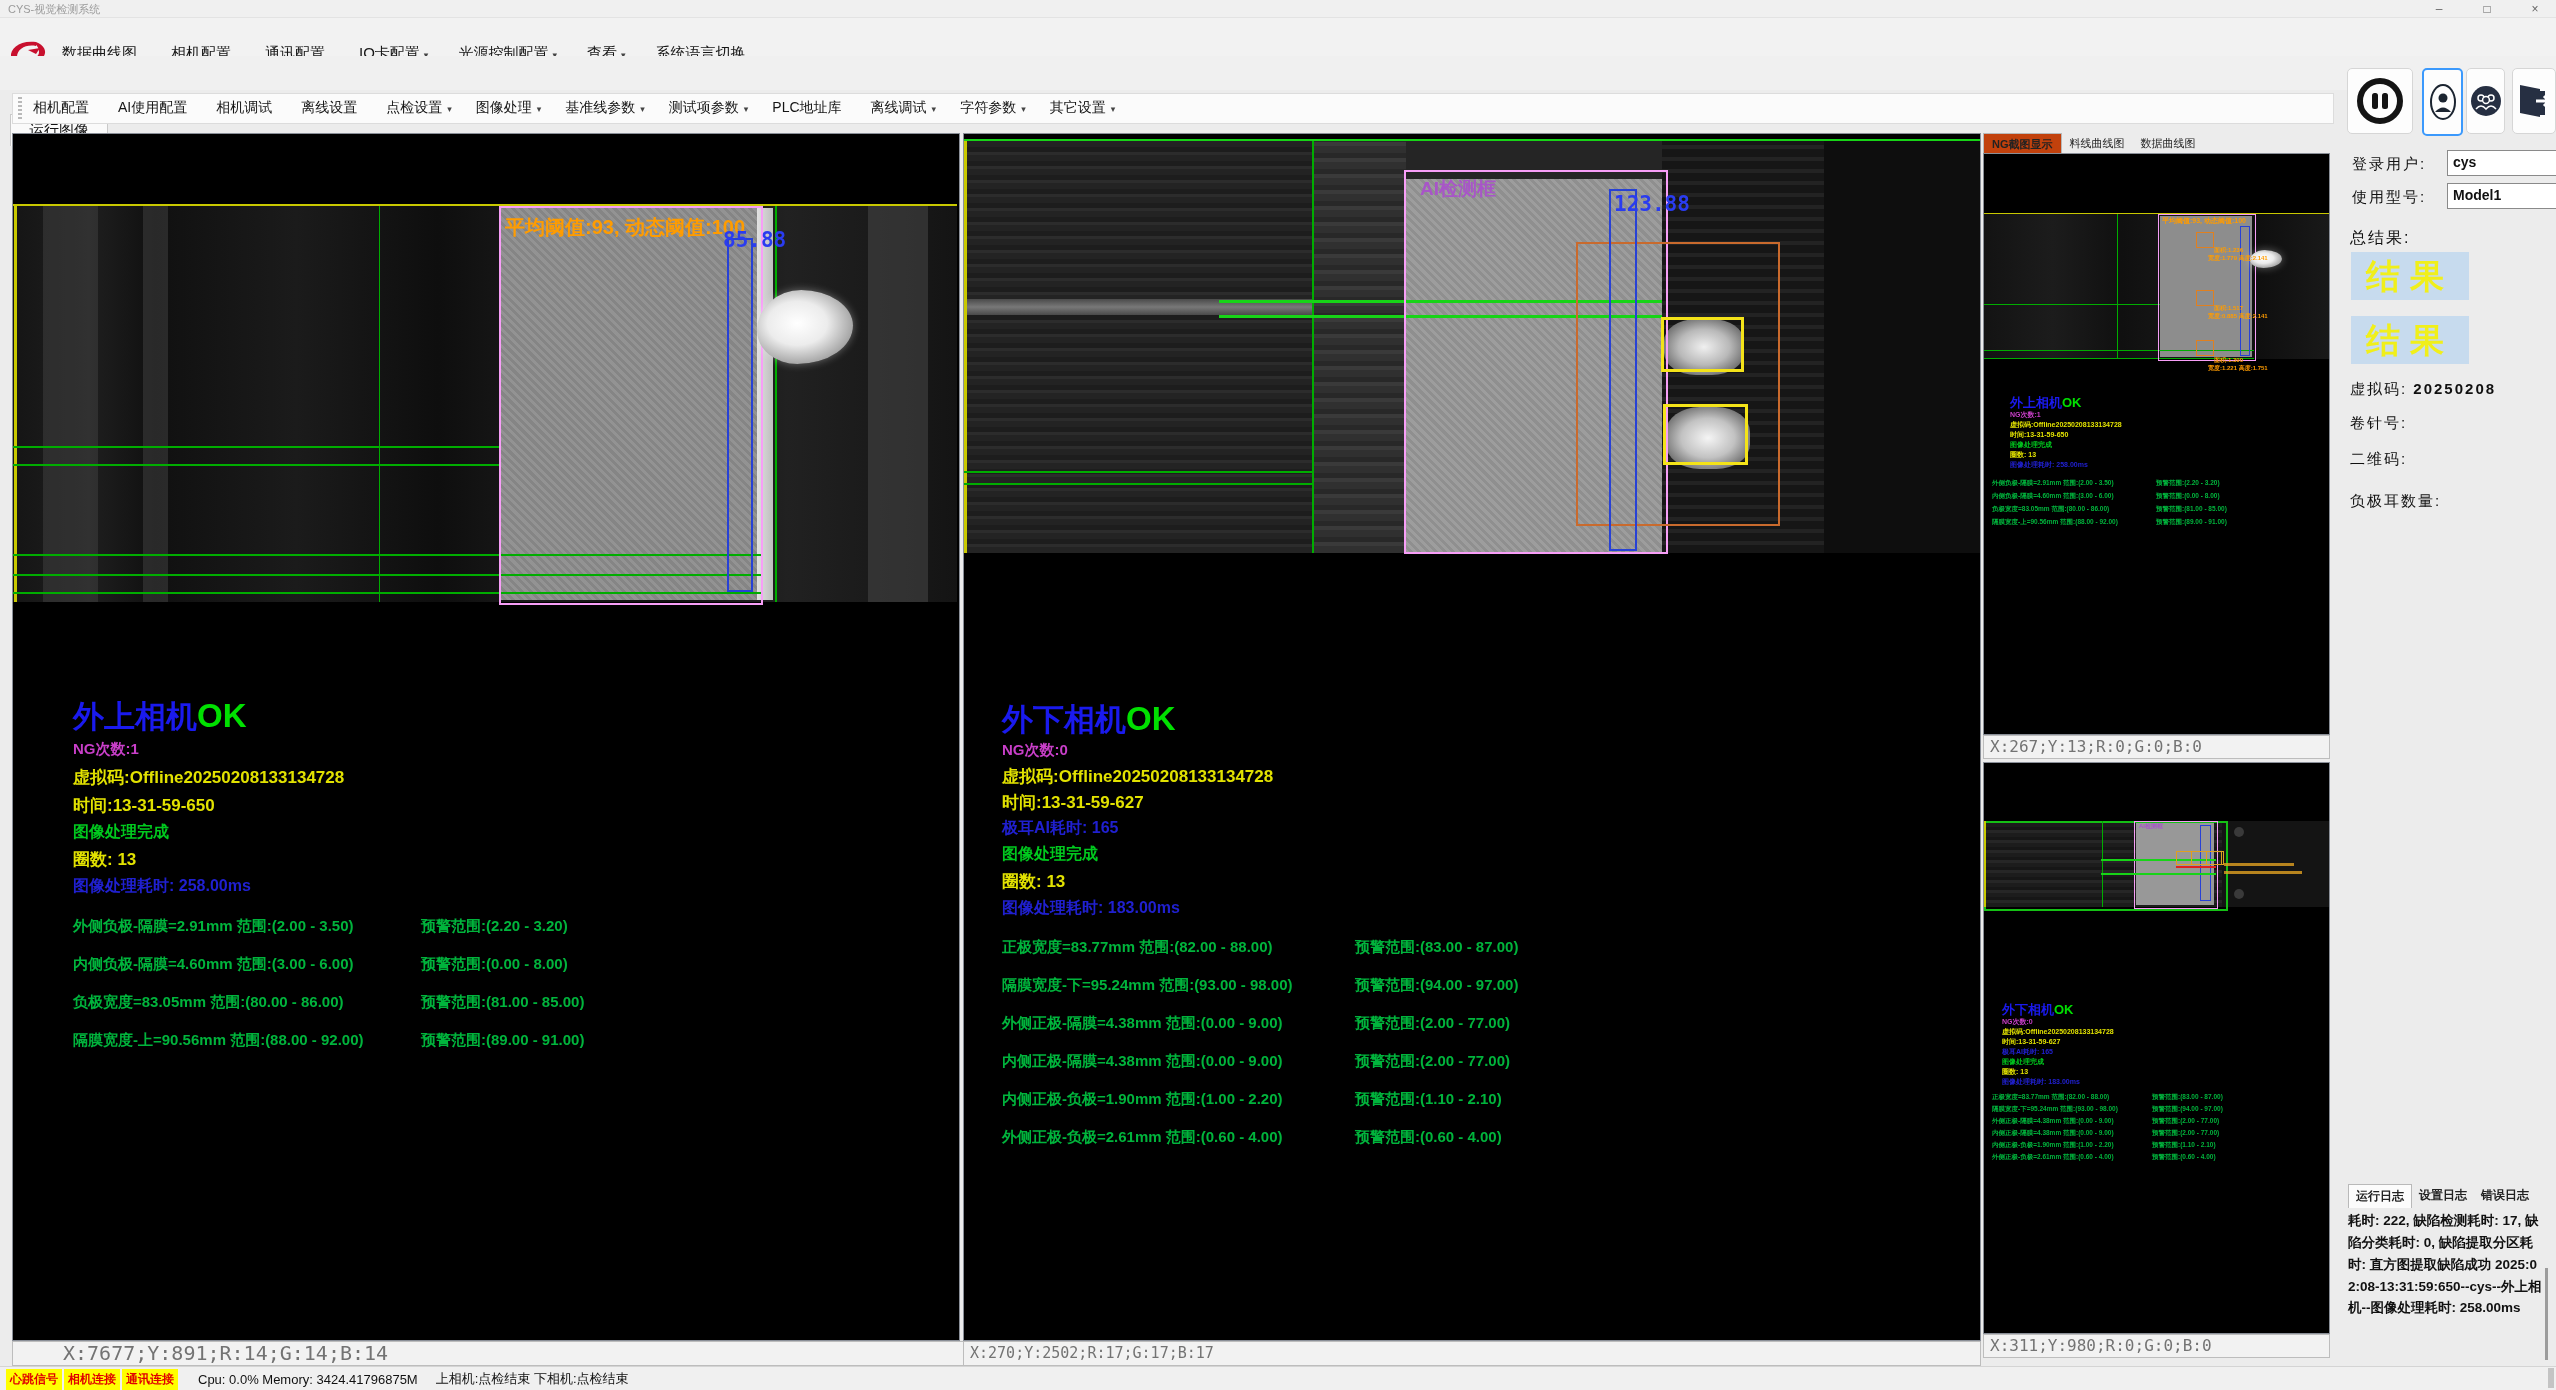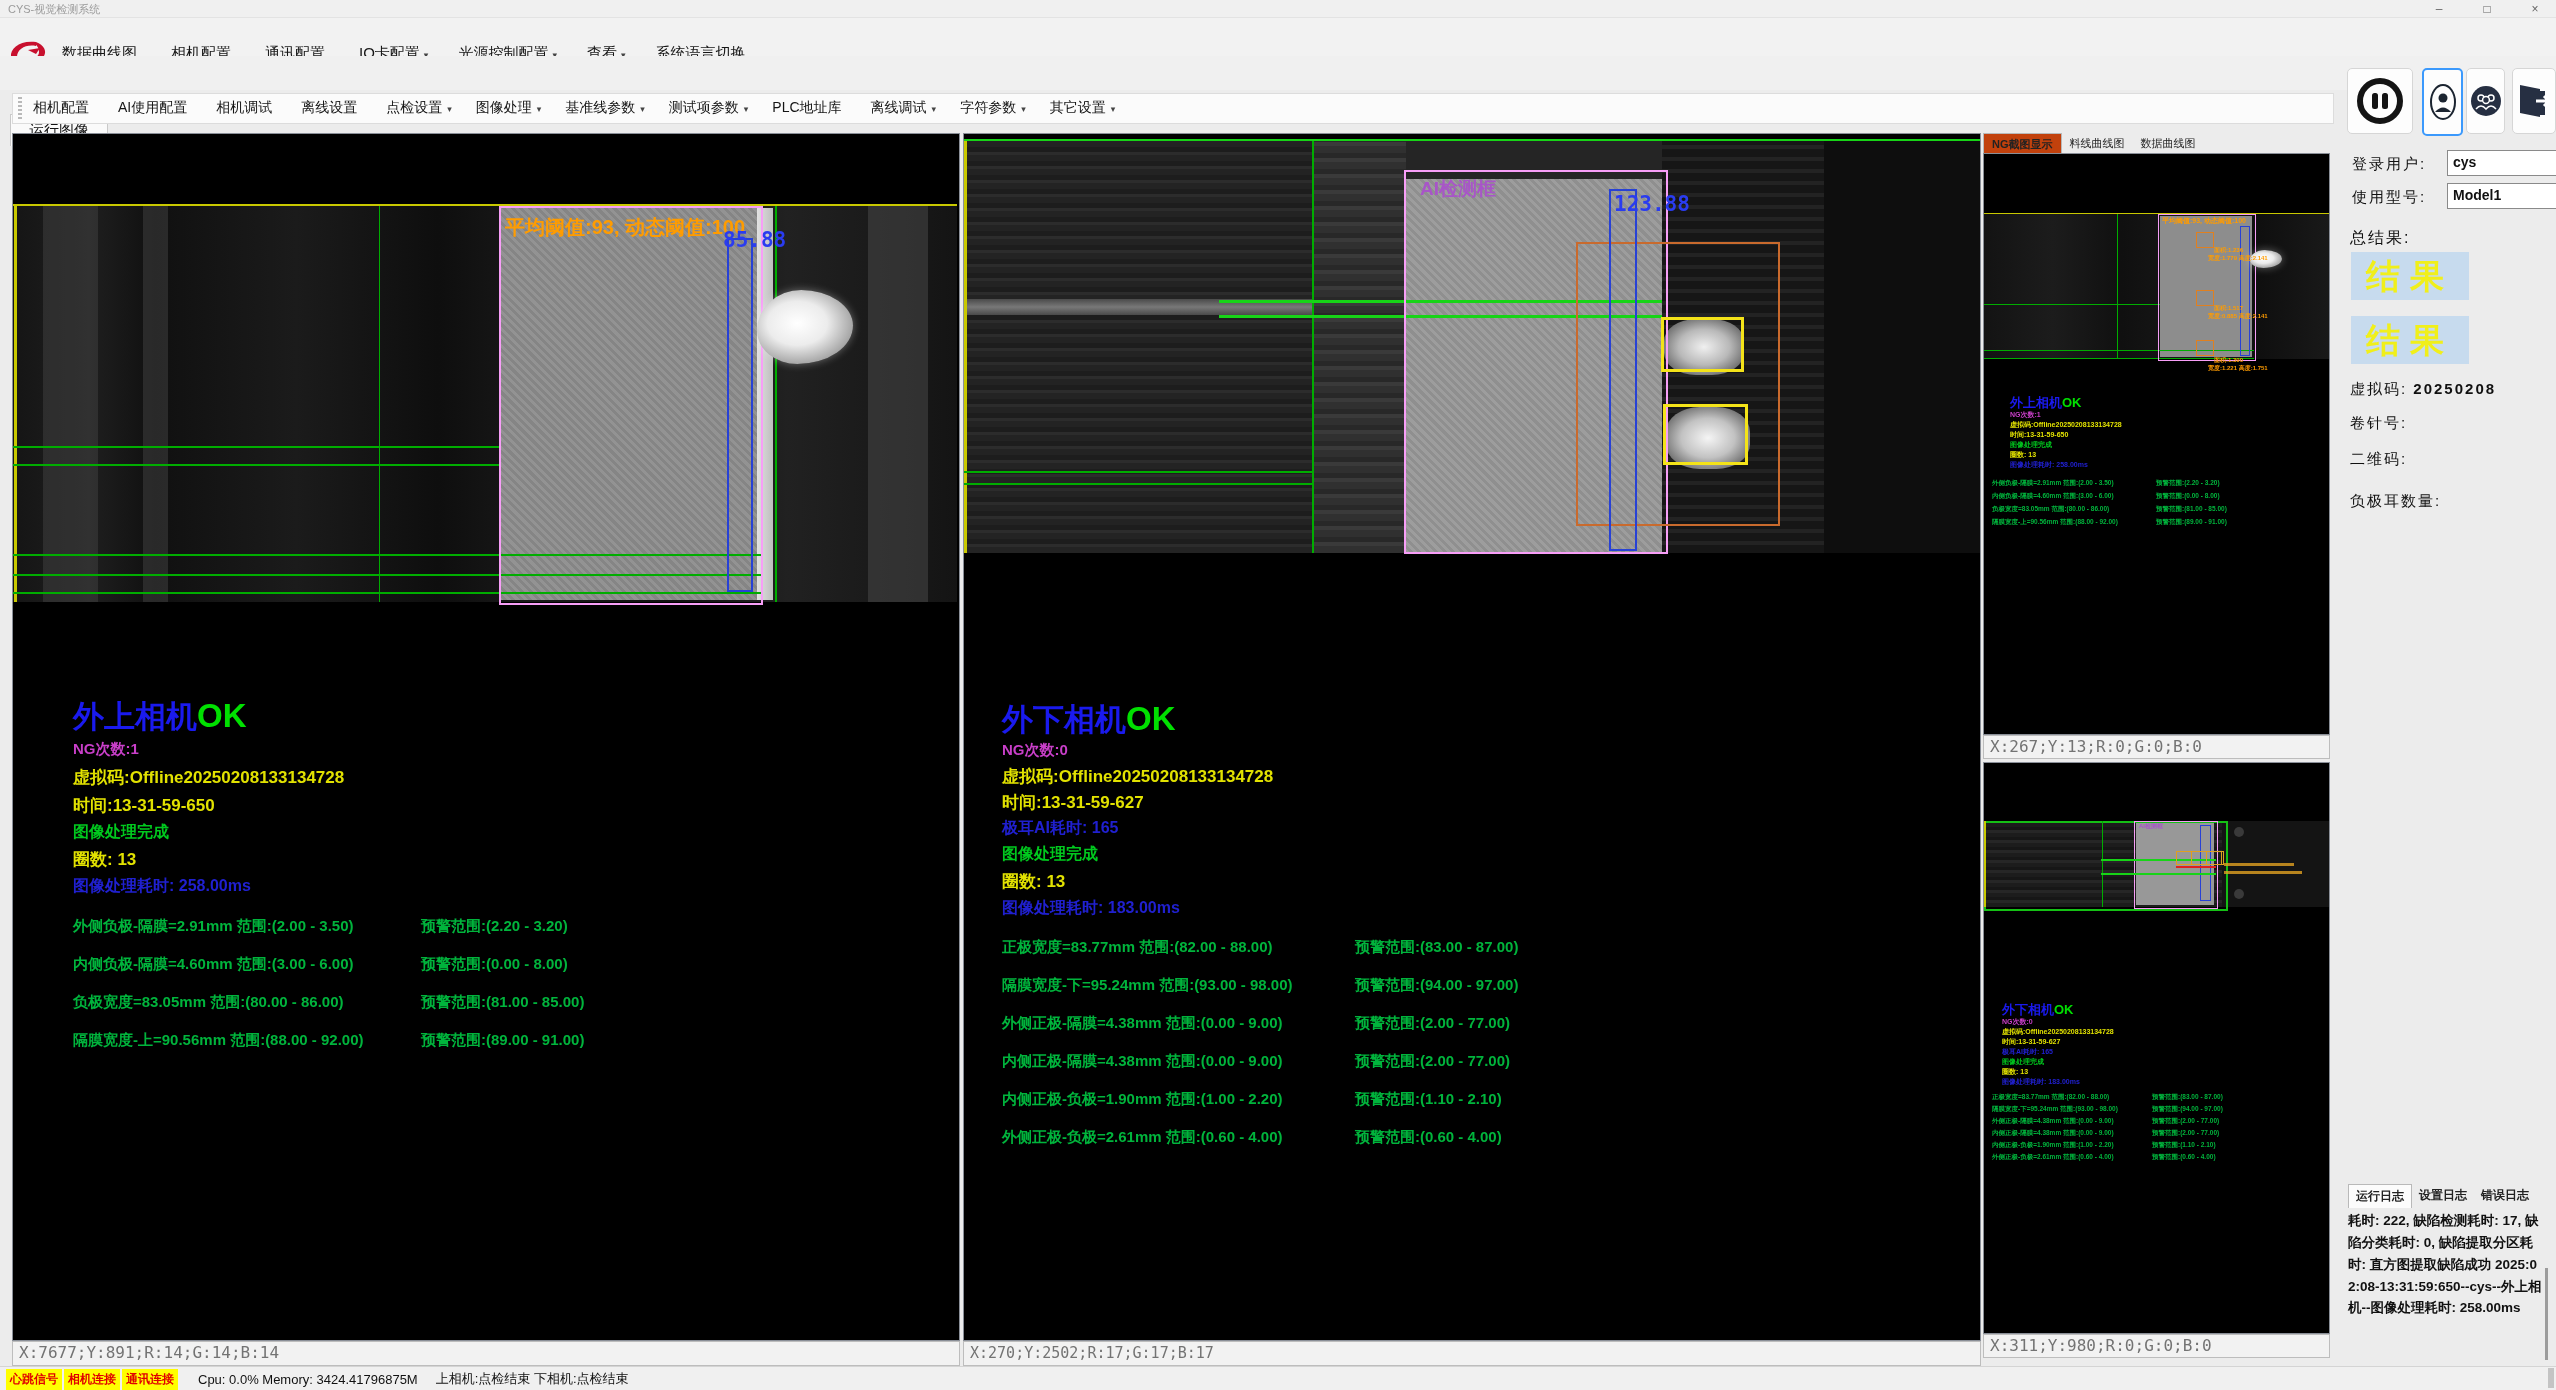--- a/index.html
+++ b/index.html
@@ -181,21 +181,21 @@
     </div>
   <div class="meas-row" style="left:60px;top:859px;width:860px;">
       <span class="mleft t-meas">负极宽度=83.05mm 范围:(80.00 - 86.00)</span>
       <span class="mright t-meas" style="left:348px;">预警范围:(81.00 - 85.00)</span>
     </div>
   <div class="meas-row" style="left:60px;top:897px;width:860px;">
       <span class="mleft t-meas">隔膜宽度-上=90.56mm 范围:(88.00 - 92.00)</span>
       <span class="mright t-meas" style="left:348px;">预警范围:(89.00 - 91.00)</span>
     </div>
 </div>
-<div class="abs coordbar" style="left:12px;top:1341px;width:946px;height:23px;font-size:16px;line-height:22px;">
+<div class="abs coordbar" style="left:12px;top:1341px;width:946px;height:23px;font-size:20px;line-height:22px;padding-left:44px;">
     <span>X:7677;Y:891;R:14;G:14;B:14</span>
   </div>
 
 <div class="abs cam" style="left:963px;top:133px;width:1016px;height:1206px;">
 
   <div class="abs" style="left:0;top:7px;width:1016px;height:412px;background:#252525;">
     <div class="abs" style="left:0;top:0;width:348px;height:412px;background:repeating-linear-gradient(0deg,#232323 0 6px,#2c2c2c 6px 9px,#1d1d1d 9px 14px);"></div>
     <div class="abs" style="left:0;top:158px;width:348px;height:16px;background:linear-gradient(0deg,#4a4a4a,#787878,#4a4a4a);"></div>
     <div class="abs" style="left:348px;top:0;width:94px;height:412px;background:repeating-linear-gradient(0deg,#303030 0 7px,#3a3a3a 7px 11px,#282828 11px 16px);"></div>
     <div class="abs" style="left:698px;top:0;width:318px;height:412px;background:repeating-linear-gradient(0deg,#161616 0 8px,#232323 8px 12px);"></div>

